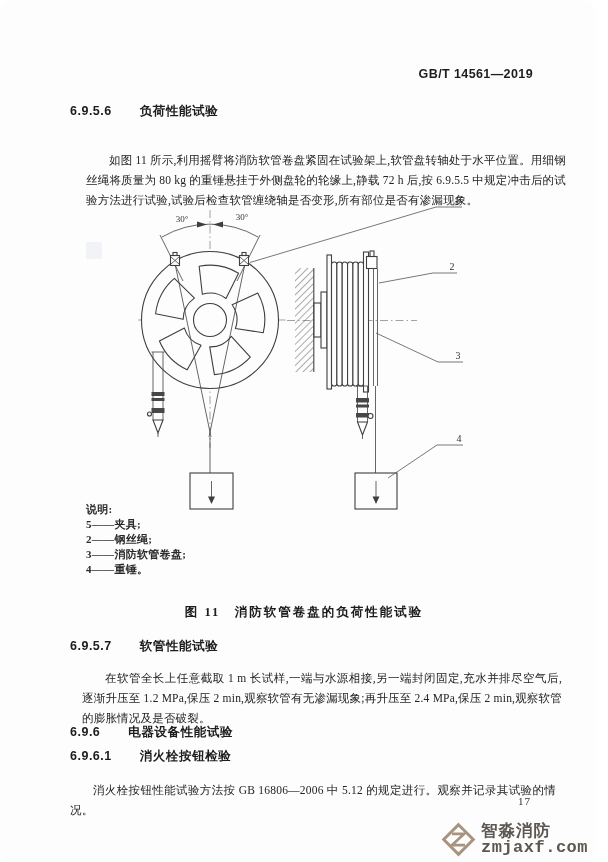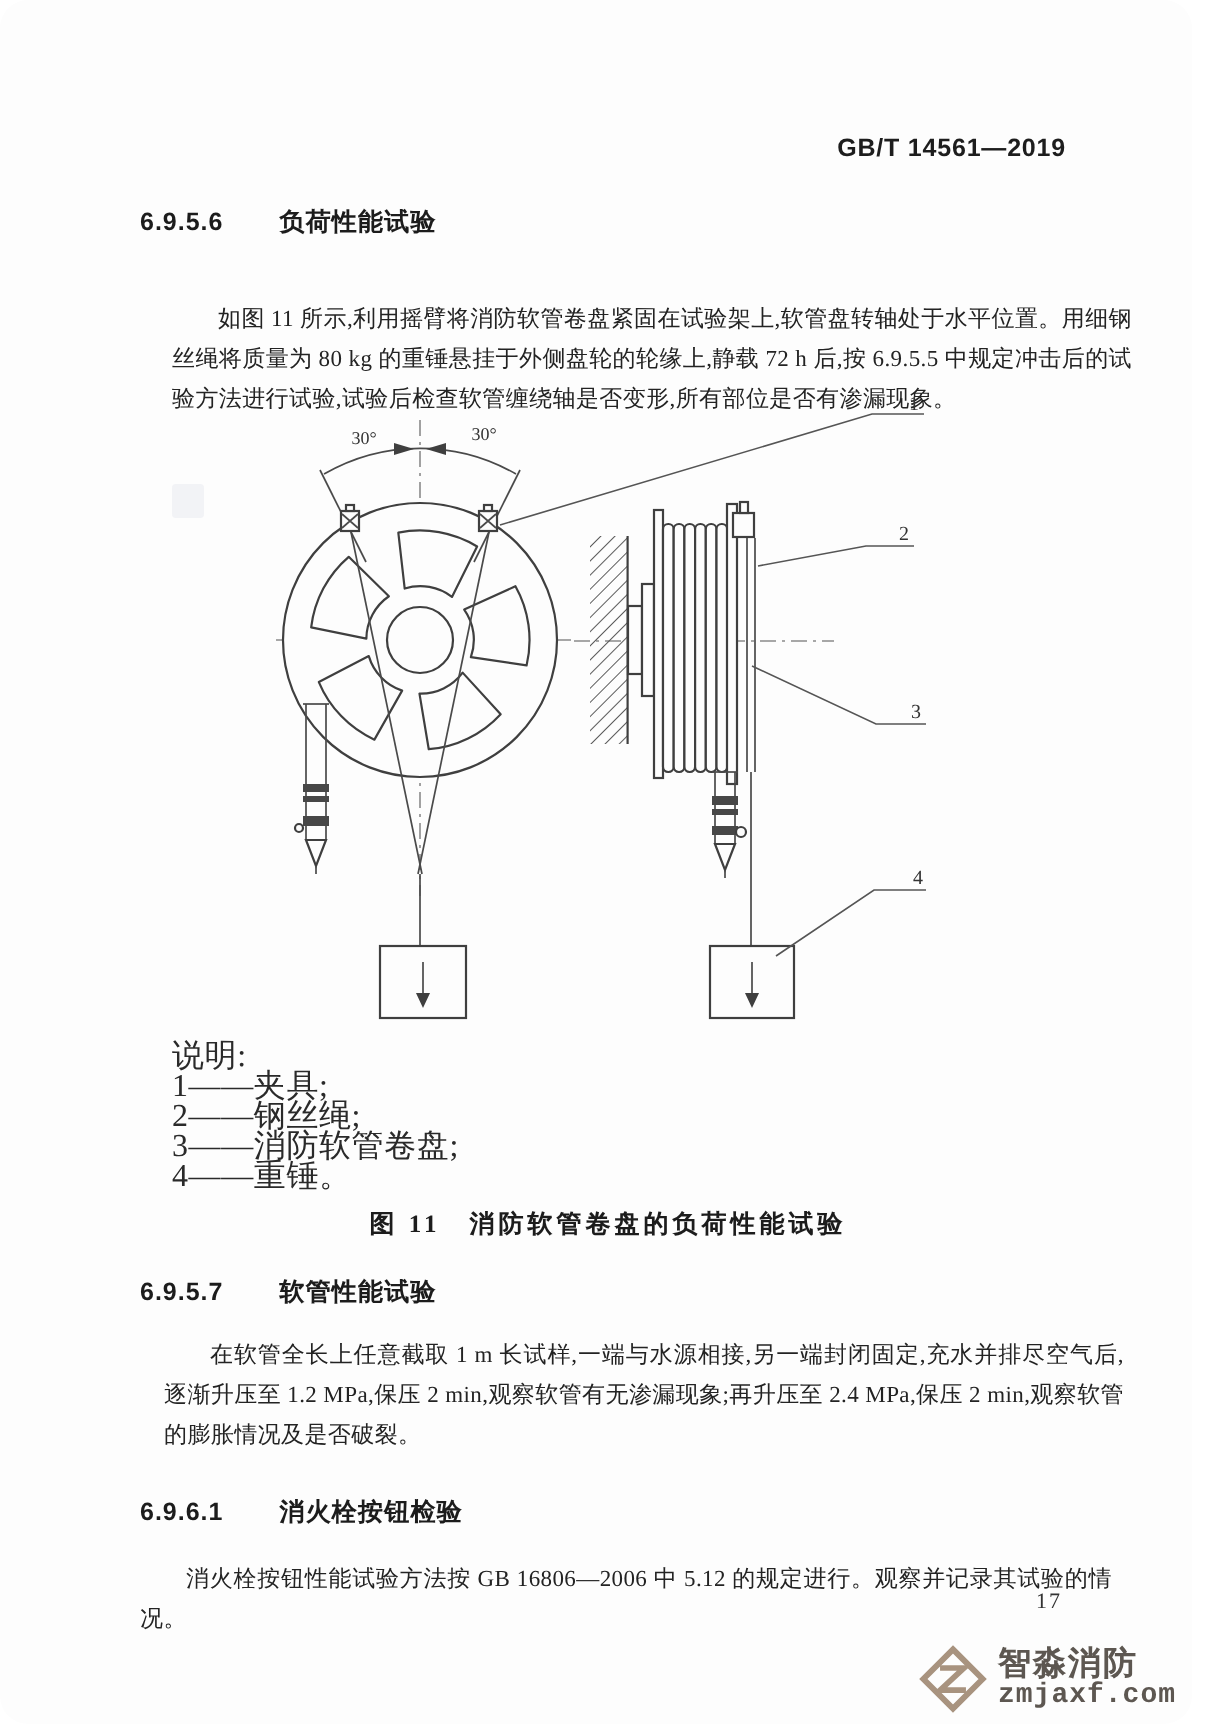--- a/index.html
+++ b/index.html
@@ -17,21 +17,21 @@
   .sec-head{
     left:70px;font-family:"Liberation Sans","DejaVu Sans",sans-serif;
     font-weight:bold;font-size:12.5px;color:#1c1c1c;letter-spacing:.6px;
   }
   .sec-head .num{letter-spacing:.5px;margin-right:28px;font-family:"Liberation Sans",sans-serif;}
   .para{
     left:70px;width:480px;font-size:11.5px;line-height:20px;
     text-align:justify;text-indent:2em;letter-spacing:.2px;color:#232323;
   }
   .legend{
-    left:86px;top:521px;font-size:16px;line-height:15px;letter-spacing:.3px;color:#2a2a2a;
+    left:86px;top:502px;font-size:11px;line-height:15px;letter-spacing:.3px;color:#2a2a2a;font-weight:bold;
   }
   .fig-caption{
     left:0;top:604px;width:608px;text-align:center;
     font-family:Liberation Serif, serif;
     font-weight:bold;font-size:12.5px;letter-spacing:2px;color:#1c1c1c;
   }
   .page-num{left:518px;top:795px;font-size:11px;letter-spacing:1px;color:#333;}
   .artifact{
     left:86px;top:242px;width:16px;height:17px;background:#edeff3;
     border-radius:2px;opacity:.75;
@@ -39,21 +39,21 @@
   .watermark{
     position:absolute;right:8px;bottom:4px;display:flex;align-items:center;gap:4px;
   }
   .wm-text{display:flex;flex-direction:column;line-height:1.05;}
   .wm-brand{
     font-family:"Liberation Sans","DejaVu Sans",sans-serif;font-weight:bold;
     font-size:16.5px;color:#5d5751;letter-spacing:1px;
   }
   .wm-domain{
     font-family:"Liberation Mono","DejaVu Sans Mono",monospace;font-weight:bold;
-    font-size:14px;color:#5d5751;letter-spacing:.5px;
+    font-size:17px;color:#5d5751;letter-spacing:.5px;
   }
   svg text{
     font-family:"Liberation Serif","DejaVu Serif",serif;fill:#333;
   }
   .ln{stroke:#3f3f3f;stroke-width:1.1;fill:none;}
   .lnw{stroke:#3f3f3f;stroke-width:1.1;fill:#fdfdfd;}
   .thin{stroke:#4a4a4a;stroke-width:.85;fill:none;}
   .cl{stroke:#8a8a8a;stroke-width:.8;fill:none;stroke-dasharray:8 3 1.5 3;}
   .leader{stroke:#555;stroke-width:.8;fill:none;}
   .band{fill:#474747;stroke:none;}
@@ -209,34 +209,37 @@
       <path class="leader" d="M398 253 H 372 L323 286"></path>
       <text x="392" y="13" font-size="10" text-anchor="middle">1</text>
       <text x="387" y="78" font-size="10" text-anchor="middle">2</text>
       <text x="393" y="167" font-size="10" text-anchor="middle">3</text>
       <text x="394" y="250" font-size="10" text-anchor="middle">4</text>
     </g>
   </svg>
 
   <div class="abs legend">
     <div>说明:</div>
-    <div>1——夹具;</div>
+    <div>5——夹具;</div>
     <div>2——钢丝绳;</div>
     <div>3——消防软管卷盘;</div>
     <div>4——重锤。</div>
   </div>
 
   <div class="abs fig-caption">图 11　消防软管卷盘的负荷性能试验</div>
 
   <div class="abs sec-head" style="top:638px;">
     <span class="num">6.9.5.7</span><span>软管性能试验</span>
   </div>
 
   <p class="abs para" style="top:656px;margin:12px;">在软管全长上任意截取 1 m 长试样,一端与水源相接,另一端封闭固定,充水并排尽空气后,逐渐升压至 1.2 MPa,保压 2 min,观察软管有无渗漏现象;再升压至 2.4 MPa,保压 2 min,观察软管的膨胀情况及是否破裂。</p>
 
+  <div class="abs sec-head" style="top:724px;">
+    <span class="num">6.9.6</span><span>电器设备性能试验</span>
+  </div>
 
   <div class="abs sec-head" style="top:748px;">
     <span class="num">6.9.6.1</span><span>消火栓按钮检验</span>
   </div>
 
   <p class="abs para" style="top:768px;width:486px;">消火栓按钮性能试验方法按 GB 16806—2006 中 5.12 的规定进行。观察并记录其试验的情况。</p>
 
   <div class="abs page-num">17</div>
 
   <div class="watermark">

